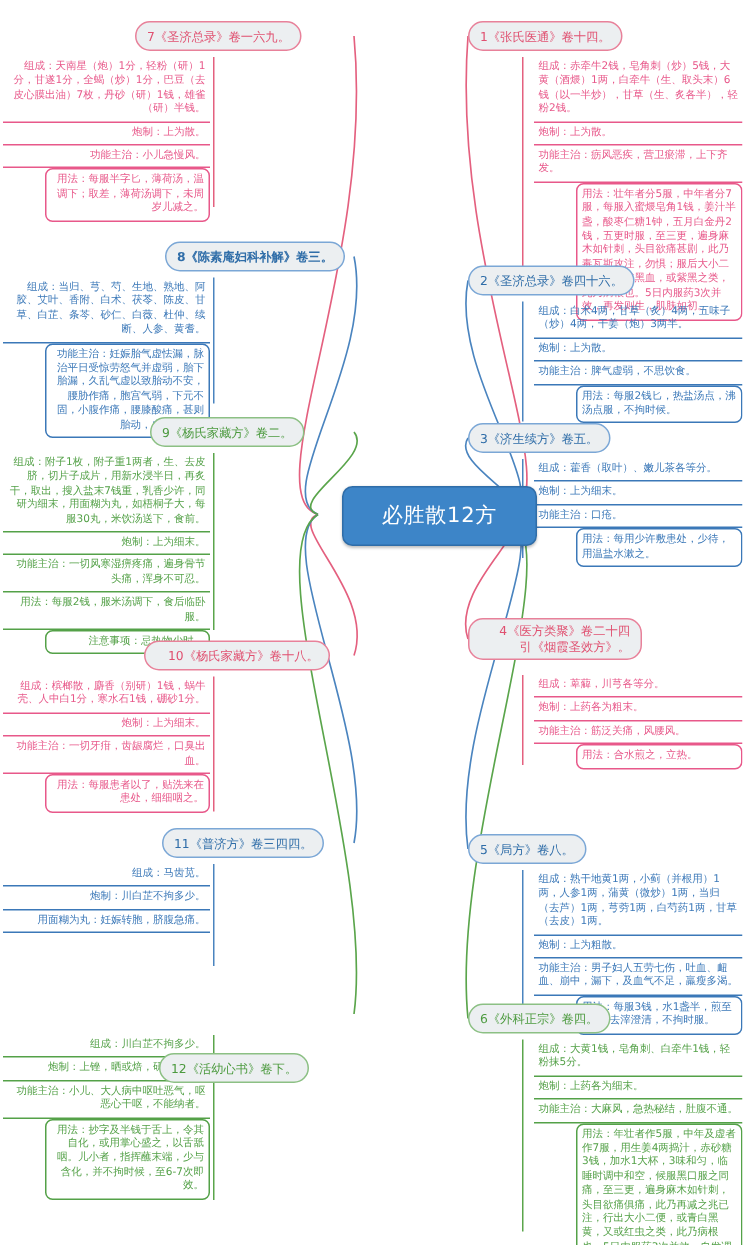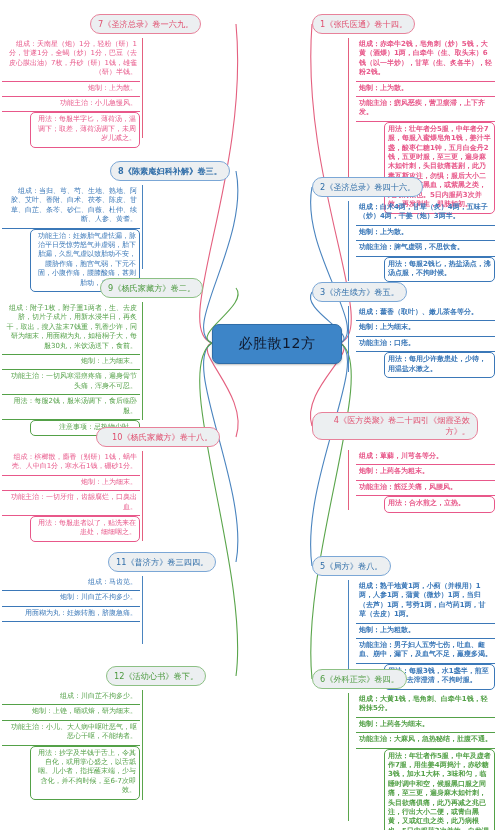--- a/index.html
+++ b/index.html
@@ -5,23 +5,23 @@
   html,body{margin:0;padding:0;background:#ffffff;}
   body{
     width:495px;height:830px;position:relative;overflow:hidden;
     font-family:"DejaVu Sans","Liberation Sans",sans-serif;
   }
   #canvas{position:absolute;inset:0;}
   svg.links{position:absolute;left:0;top:0;width:495px;height:830px;pointer-events:none;}
 
   
   .center-node{
-    position:absolute;left:212px;top:324px;width:128px;height:38px;
+    position:absolute;left:228px;top:324px;width:128px;height:38px;
     background:#3d85c8;border:1px solid #2f6da8;border-radius:7px;
-    color:#0f172a;font-size:14px;letter-spacing:.5px;
+    color:#ffffff;font-size:14px;letter-spacing:.5px;
     display:flex;align-items:center;justify-content:center;
     box-shadow:0 1px 2px rgba(0,0,0,.25);
     z-index:6;
   }
 
   
   .topic{
     position:absolute;height:20px;box-sizing:border-box;
     background:#eceff1;border:1px solid #9aa4ad;border-radius:10px;
     display:flex;align-items:center;justify-content:center;
@@ -50,21 +50,21 @@
   .f-blue{color:#3b78b8;}
   .f-green{color:#54a148;}
 
   
   .field.boxed{
     border:1px solid currentColor;border-radius:5px;margin-left:28px;
   }
 
   
   .group.left .field{text-align:right;}
-  .group.right .field{text-align:left;font-weight:bold;}
+  .group.right .field{text-align:left;}
 </style>
 </head>
 <body>
 
 <div id="canvas">
 
   <svg class="links" viewBox="0 0 495 830">
     <g fill="none" stroke-width="1.1">
 
       <path d="M340,343 C380,330 300,180 312,24" stroke="#e4607f"></path>
@@ -129,21 +129,21 @@
         <span class="txt">炮制：上为细末。</span>
       </div>
     <div class="field f-blue">
         <span class="txt">功能主治：口疮。</span>
       </div>
     <div class="field boxed f-blue">
         <span class="txt">用法：每用少许敷患处，少待，用温盐水漱之。</span>
       </div>
   </div>
 
-  <div class="topic red two-line" style="left:312px;top:412px;width:166px;padding-left:13px;">4《医方类聚》卷二十四引《烟霞圣效方》。</div>
+  <div class="topic red two-line" style="left:312px;top:412px;width:116px;padding-left:13px;">4《医方类聚》卷二十四引《烟霞圣效方》。</div>
   <div class="group right" style="left:356px;top:450px;width:139px;">
     <div class="spine red" style="left:-8px;height:60px;"></div>
     <div class="field f-red">
         <span class="txt">组成：萆薢，川芎各等分。</span>
       </div>
     <div class="field f-red">
         <span class="txt">炮制：上药各为粗末。</span>
       </div>
     <div class="field f-red">
         <span class="txt">功能主治：筋泛关痛，风腰风。</span>
@@ -259,21 +259,21 @@
         <span class="txt">组成：马齿苋。</span>
       </div>
     <div class="field f-blue">
         <span class="txt">炮制：川白芷不拘多少。</span>
       </div>
     <div class="field f-blue">
         <span class="txt">用面糊为丸：妊娠转胞，脐腹急痛。</span>
       </div>
   </div>
 
-  <div class="topic green" style="left:106px;top:666px;">12《活幼心书》卷下。</div>
+  <div class="topic green" style="left:106px;top:702px;">12《活幼心书》卷下。</div>
   <div class="group left" style="left:2px;top:690px;width:138px;">
     <div class="spine green" style="left:140px;height:110px;"></div>
     <div class="field f-green">
         <span class="txt">组成：川白芷不拘多少。</span>
       </div>
     <div class="field f-green">
         <span class="txt">炮制：上锉，晒或焙，研为细末。</span>
       </div>
     <div class="field f-green">
         <span class="txt">功能主治：小儿、大人病中呕吐恶气，呕恶心干呕，不能纳者。</span>

